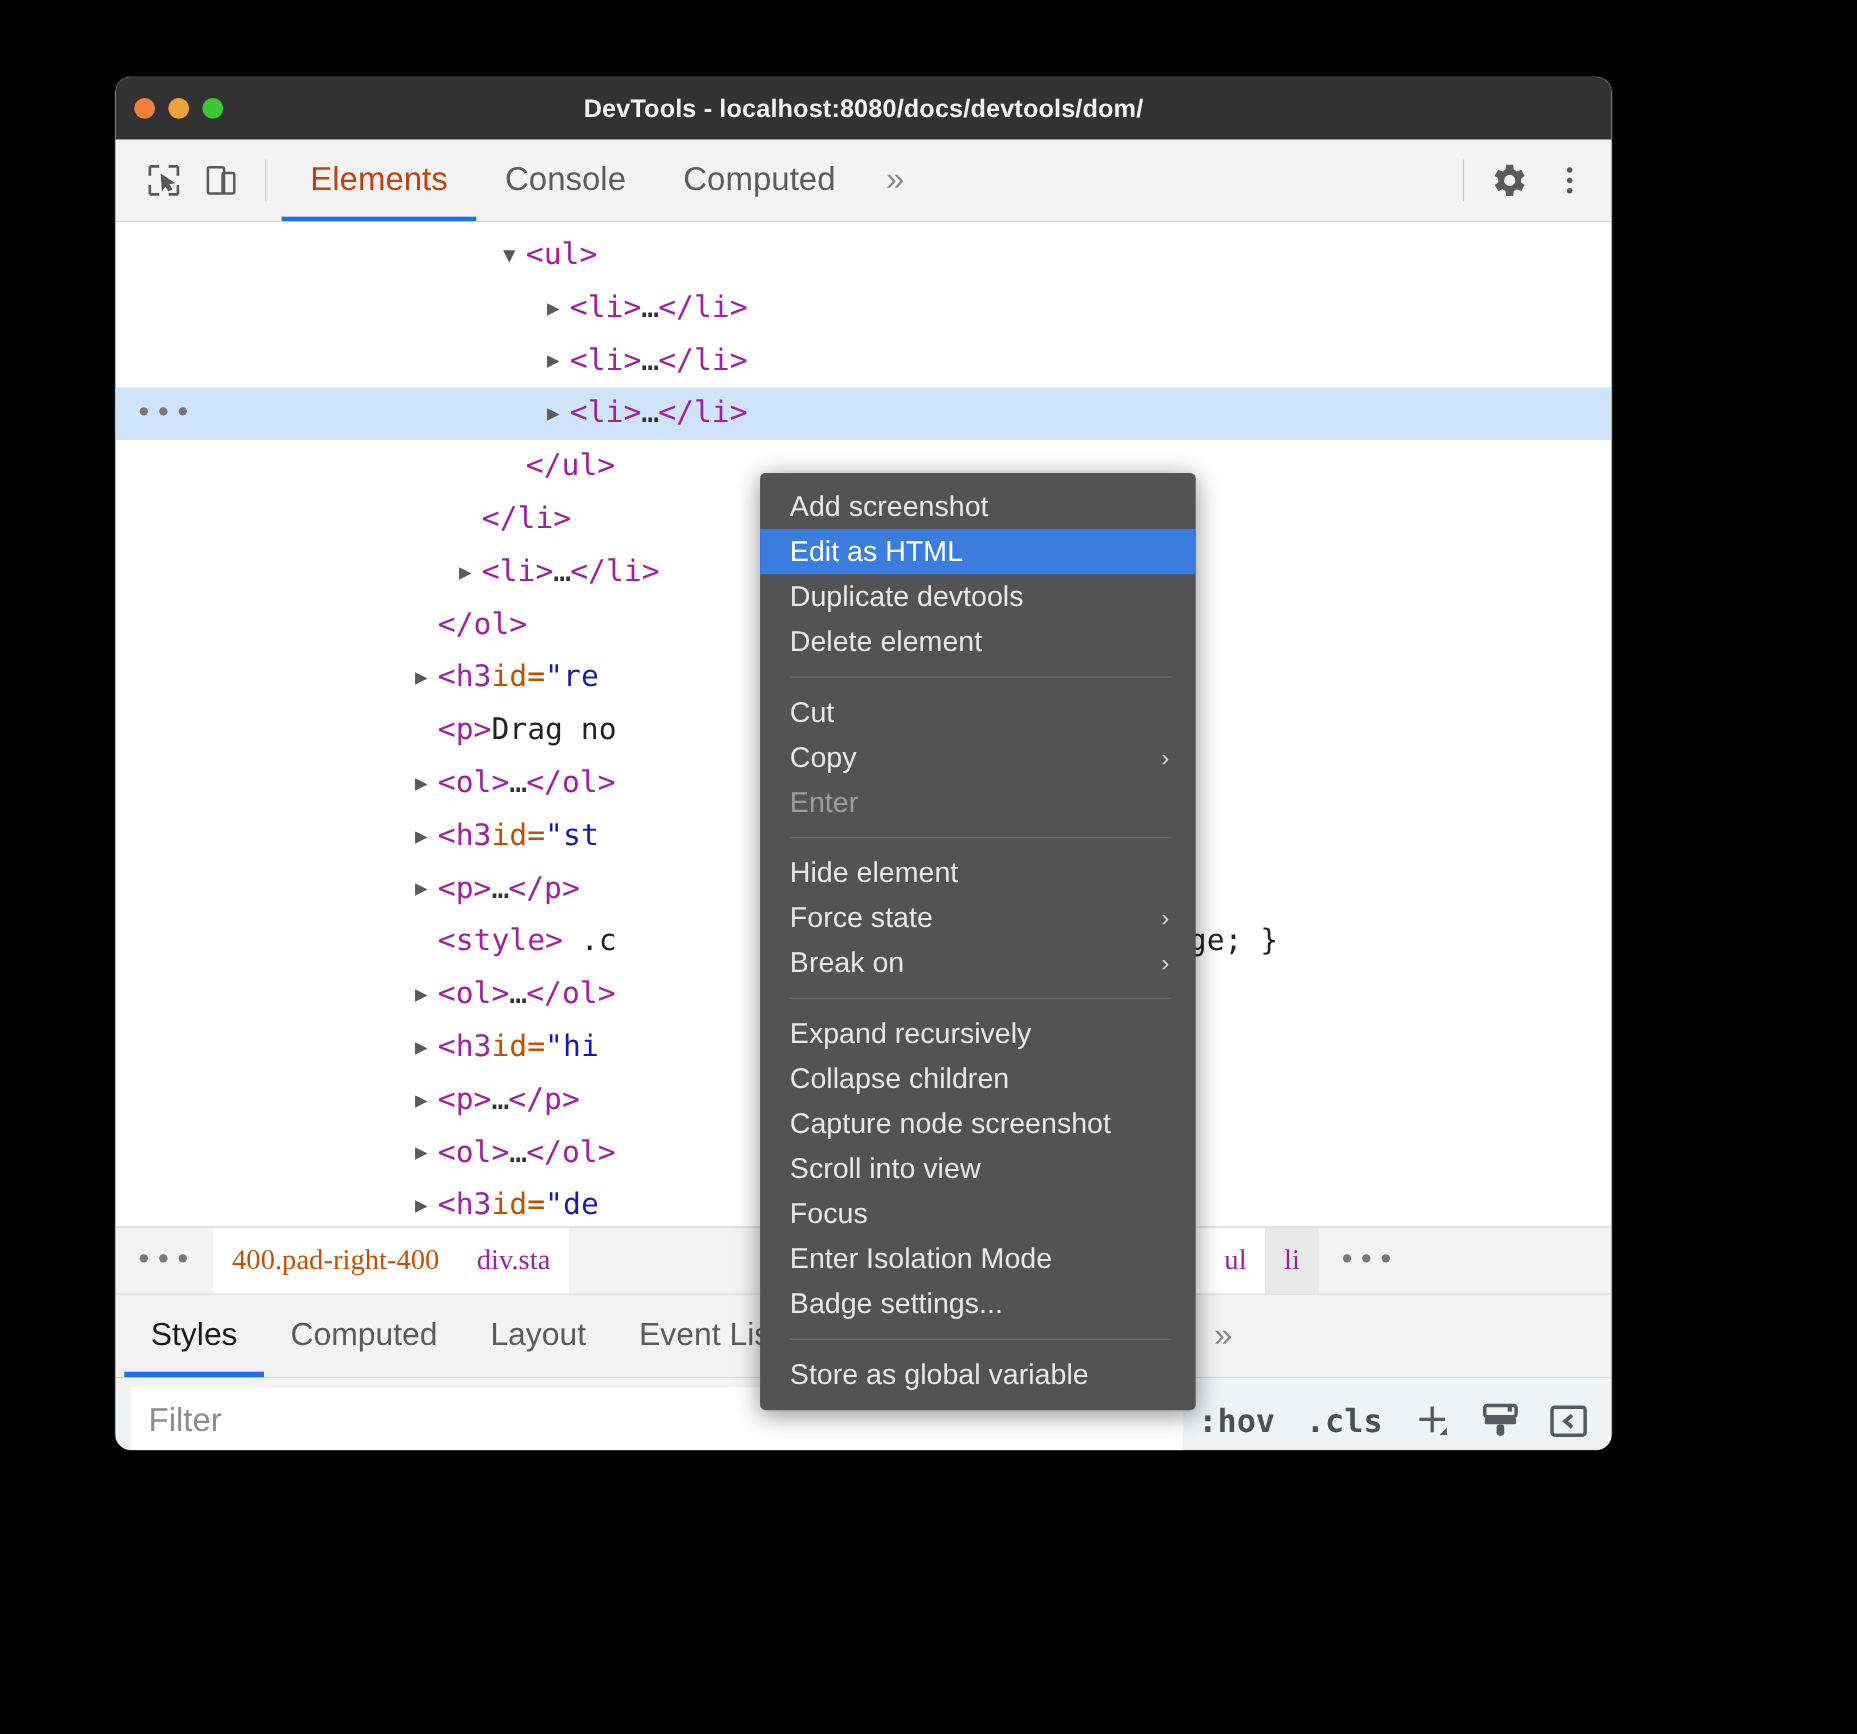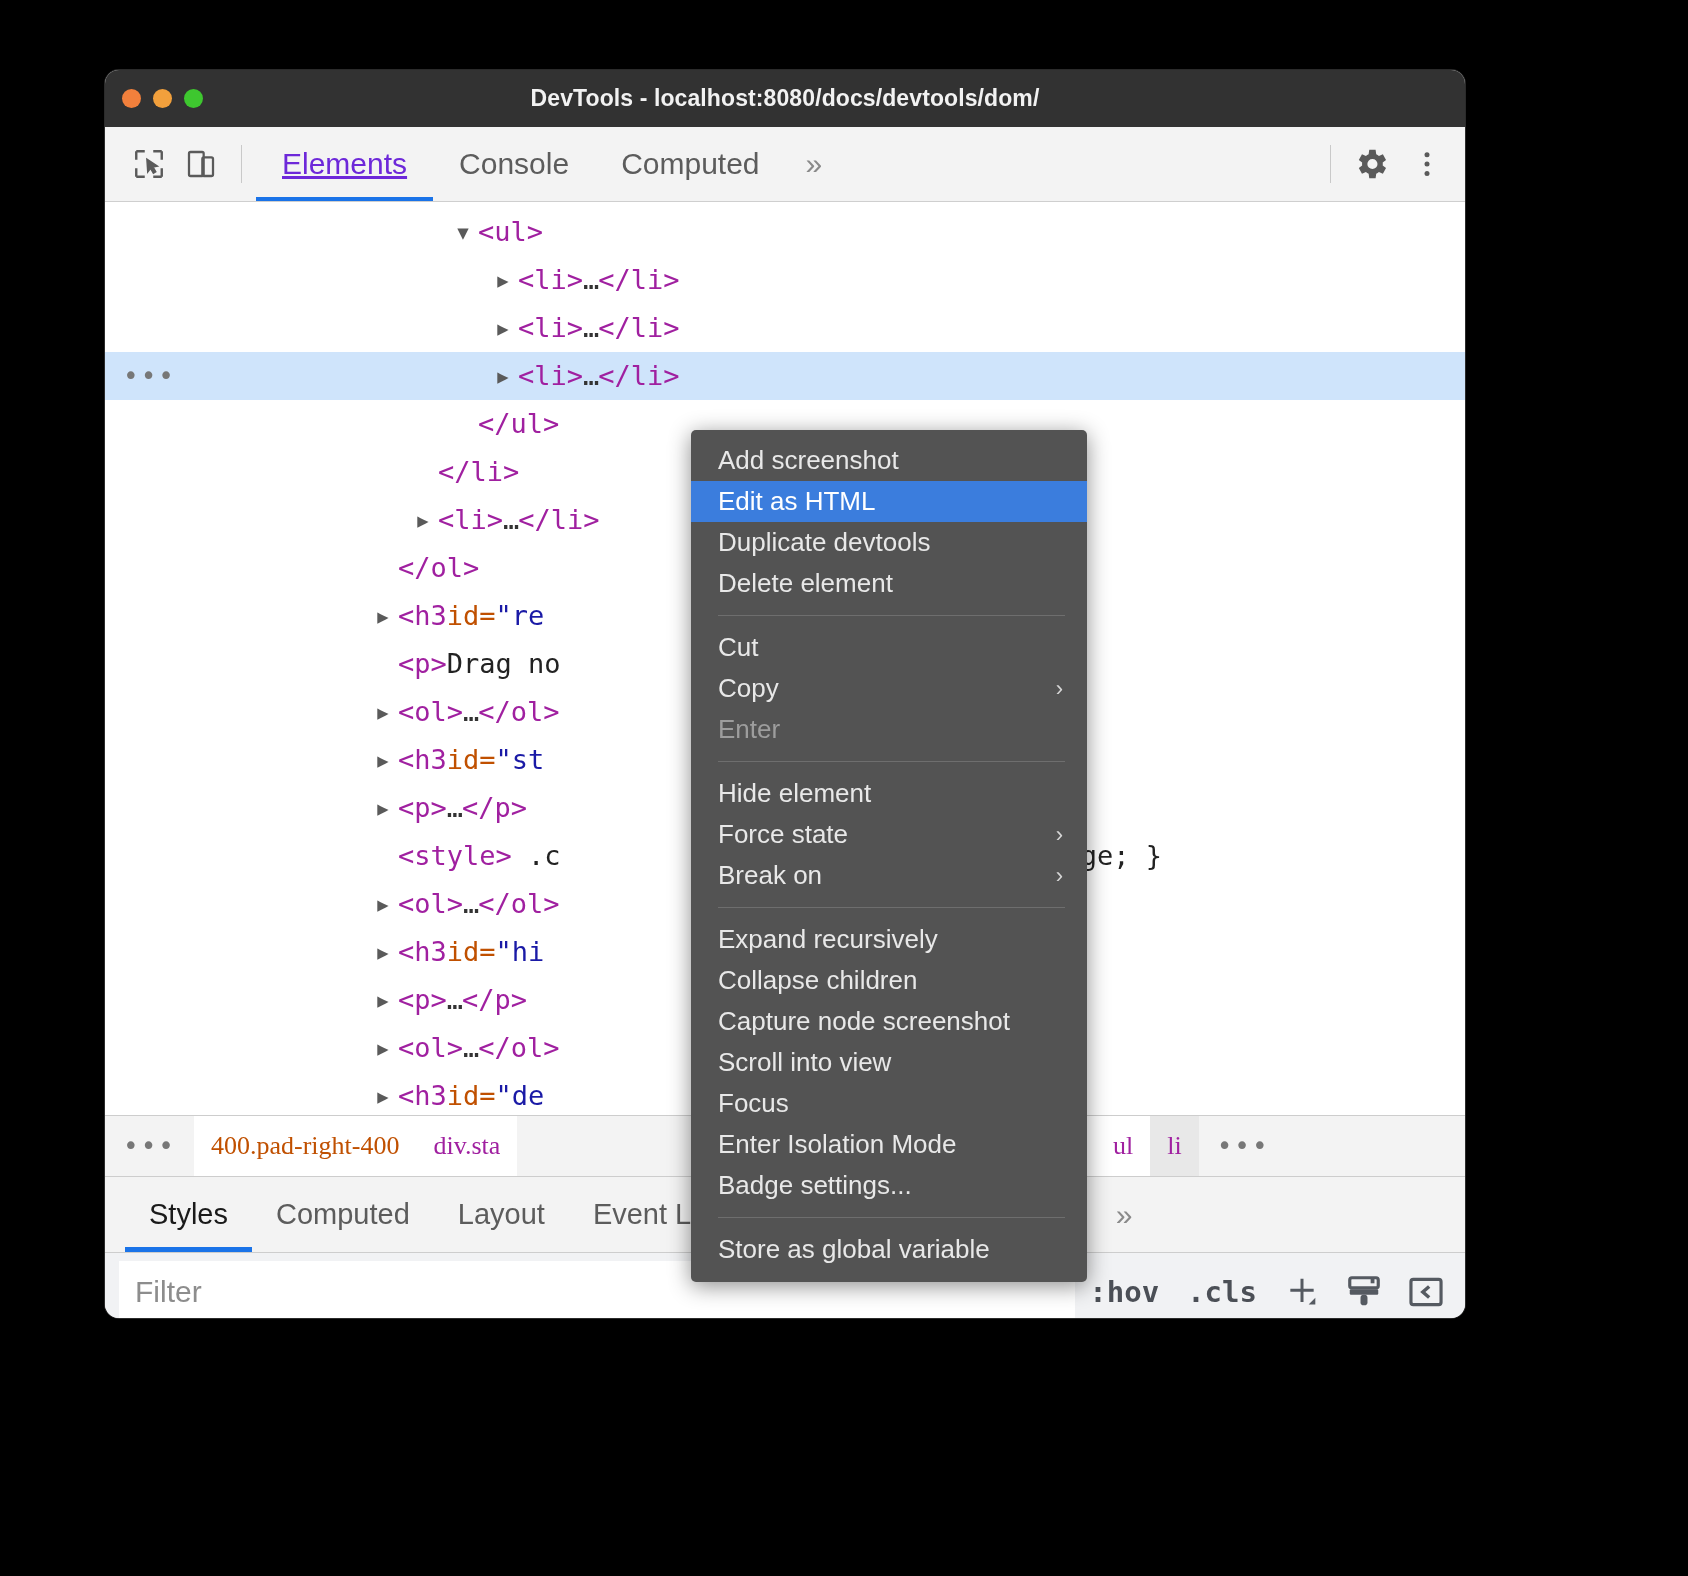--- a/index.html
+++ b/index.html
@@ -75,21 +75,21 @@
   }
   .tab {
     position: relative;
     height: 100%;
     display: flex; align-items: center;
     padding: 0 26px;
     font-size: 30px;
     color: #5c5c5c;
     white-space: nowrap;
   }
-  .tab.active { color: #6d28d9; text-decoration: underline; }
+  .tab.active { color: #c2410c; }
   .tab.active::after {
     content: "";
     position: absolute;
     left: 0; right: 0; bottom: 0;
     height: 4px;
     background: #1a73e8;
   }
   .tab-more {
     display: flex; align-items: center;
     padding: 0 20px;
@@ -182,21 +182,21 @@
   .crumb .c-tag { color: #a020a0; }
   .crumb .c-cls { color: #c05000; }
   
   .styletabs {
     position: relative;
     height: 76px;
     background: #f3f3f3;
     border-bottom: 1px solid #cdcdcd;
     display: flex;
     align-items: center;
-    padding-left: 20px;
+    padding-left: 8px;
   }
   .stab {
     position: relative;
     height: 100%;
     display: flex; align-items: center;
     padding: 0 24px;
     font-size: 29px;
     color: #5c5c5c;
     white-space: nowrap;
   }

